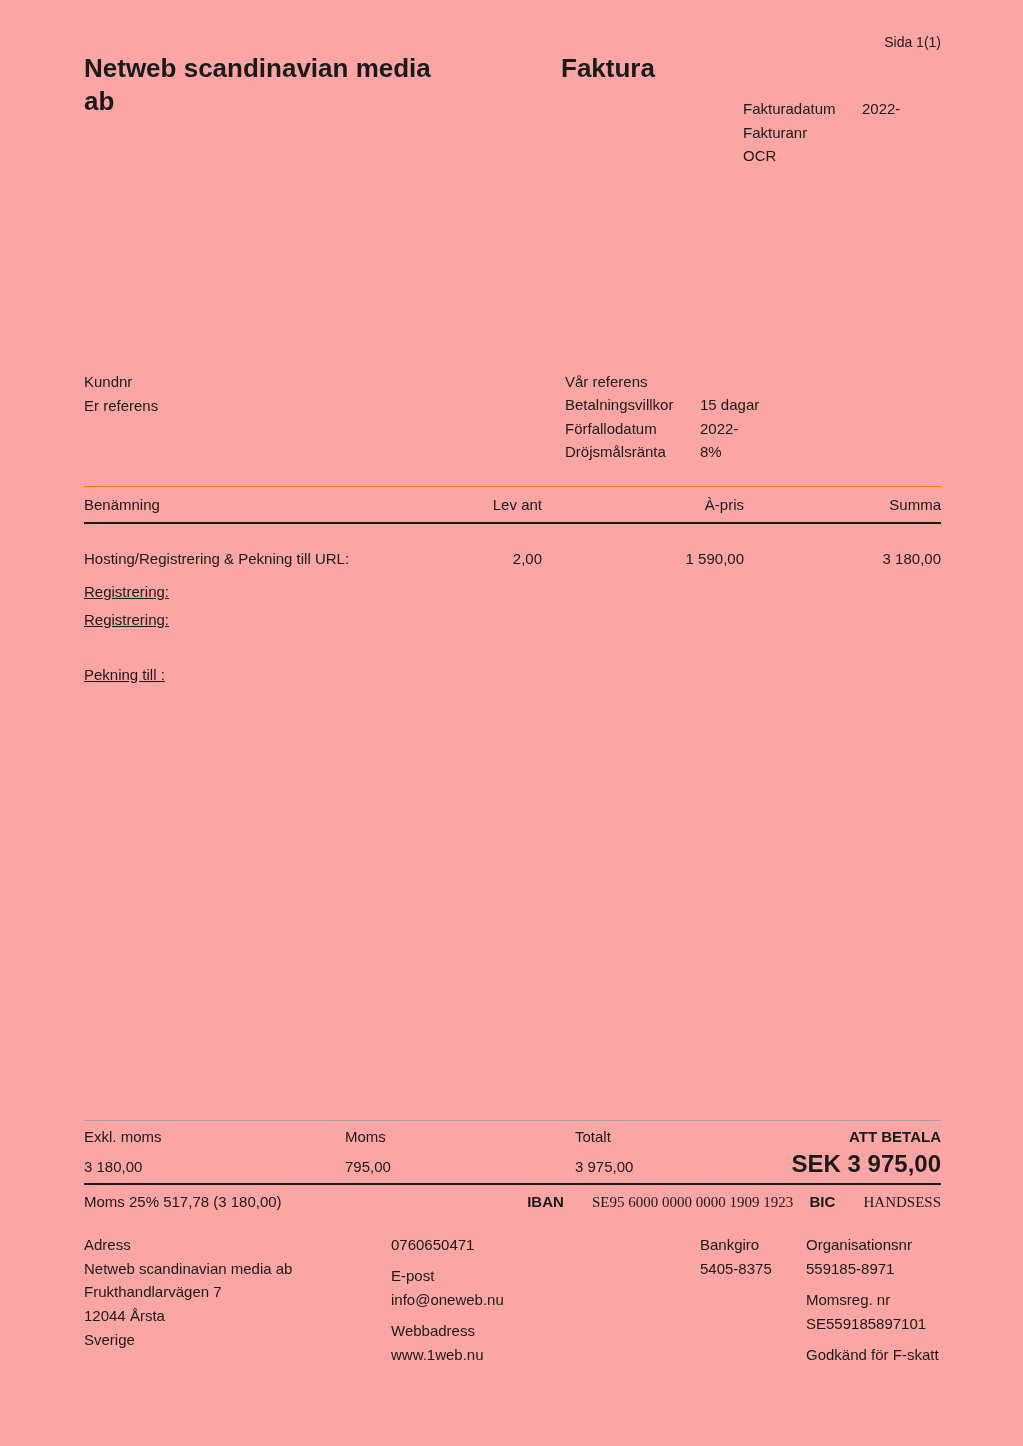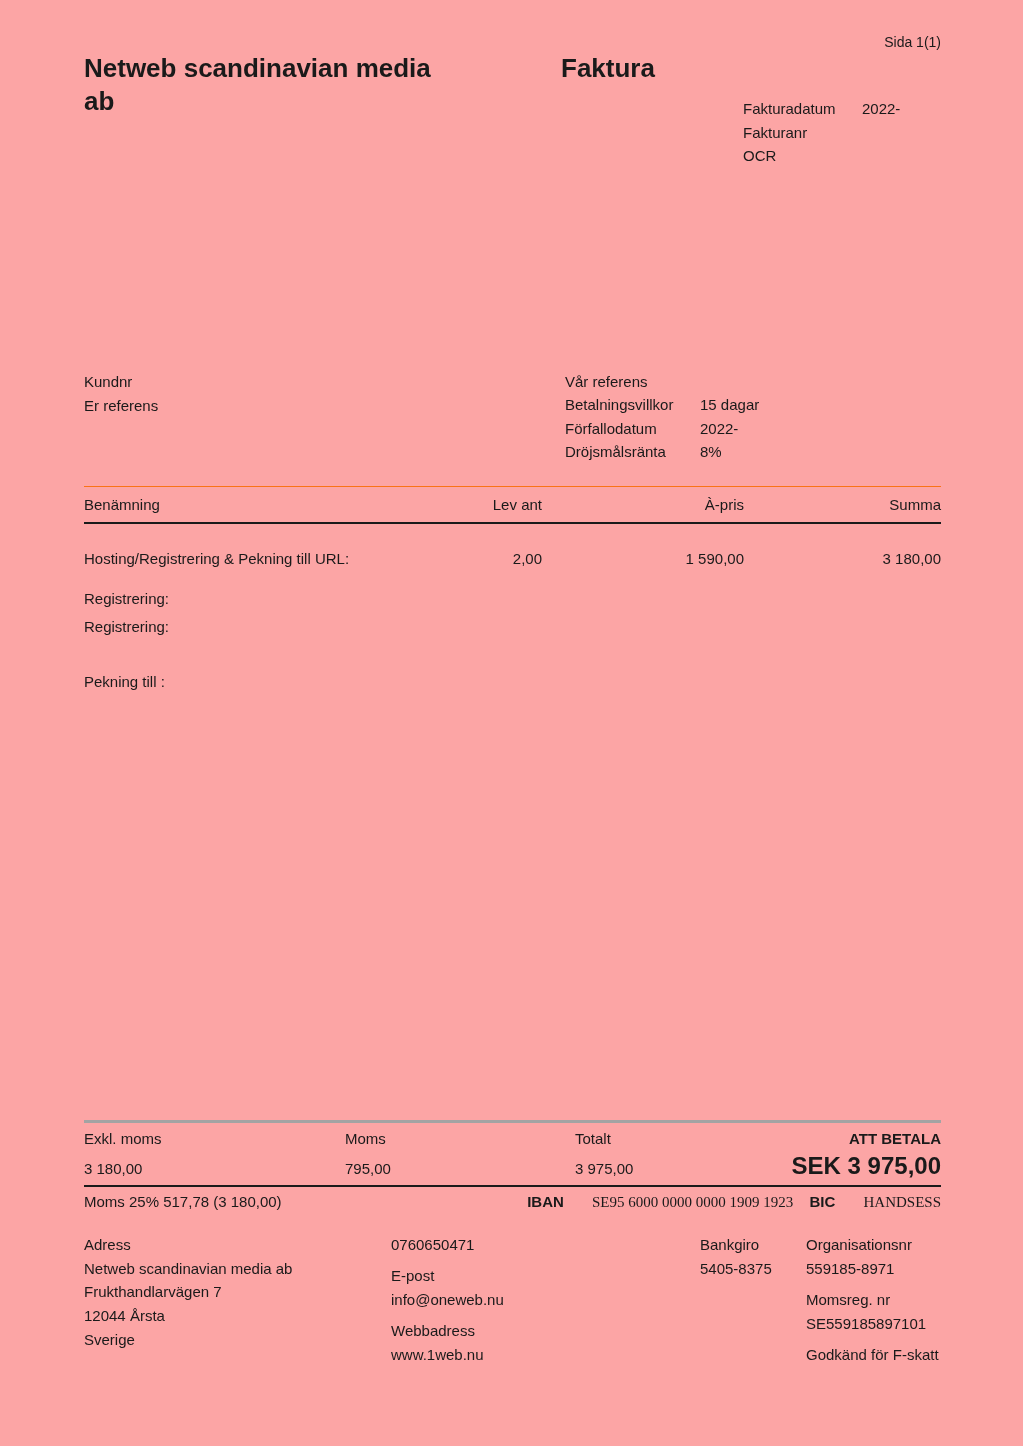--- a/index.html
+++ b/index.html
@@ -51,27 +51,27 @@
   .items-header {
     display: grid; grid-template-columns: 330px 128px 202px 197px;
     padding: 9px 0 8px 0; line-height: 18px;
     border-bottom: 2px solid #1a1a1a;
   }
   .item-row {
     display: grid; grid-template-columns: 330px 128px 202px 197px;
     padding-top: 26px; line-height: 18px;
   }
   .num { text-align: right; }
-  .item-descriptions { margin-top: 17px; }
+  .item-descriptions { margin-top: 10px; text-decoration: underline; }
   .desc-line { line-height: 27.5px; min-height: 27.5px; }
 
   
   .totals {
     position: absolute; left: 84px; top: 1120px; width: 857px;
-    border-top: 3px solid #a3a3a3; border-bottom: 2px solid #1a1a1a;
+    border-top: 1px solid #a3a3a3; border-bottom: 2px solid #1a1a1a;
     padding: 7px 0 7px 0;
   }
   .totals-row { display: flex; align-items: baseline; line-height: 18px; }
   .totals-values { margin-top: 6px; }
   .t-col1 { width: 261px; }
   .t-col2 { width: 230px; }
   .t-col3 { width: 200px; }
   .t-col4 { flex: 1; text-align: right; }
   .to-pay-label { font-weight: bold; }
   .to-pay-value { font-size: 24px; font-weight: bold; line-height: 24px; }

